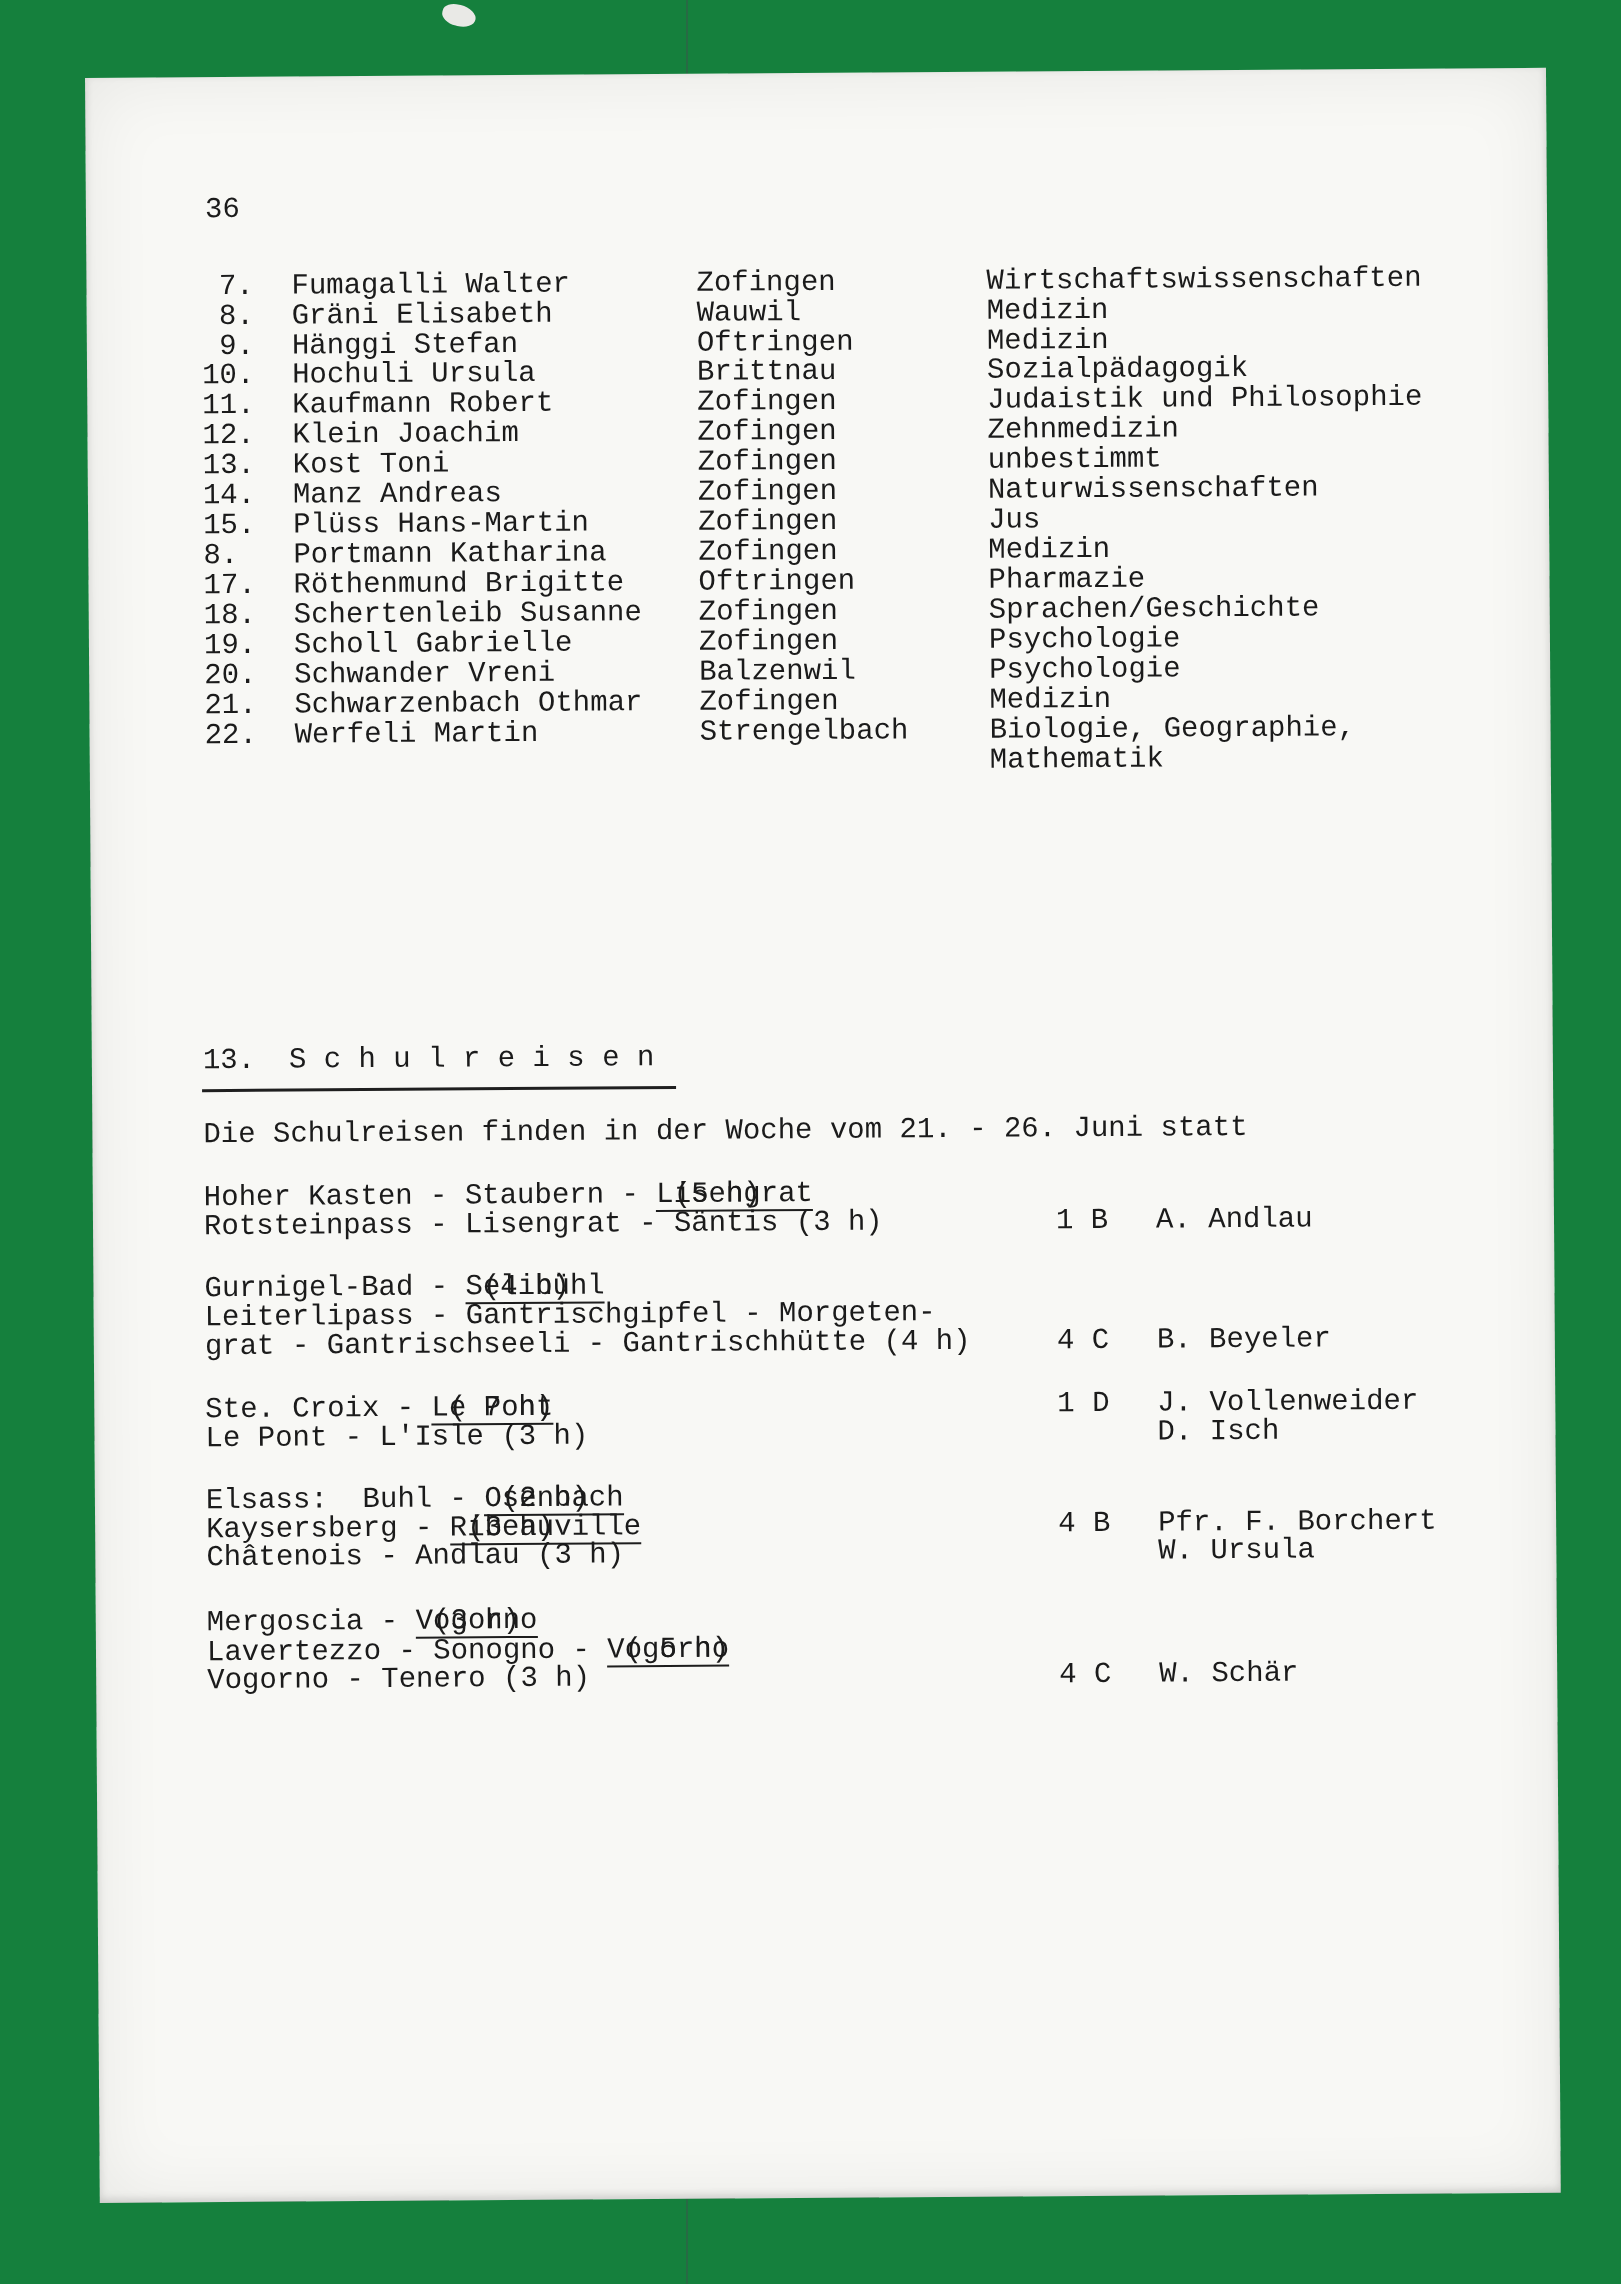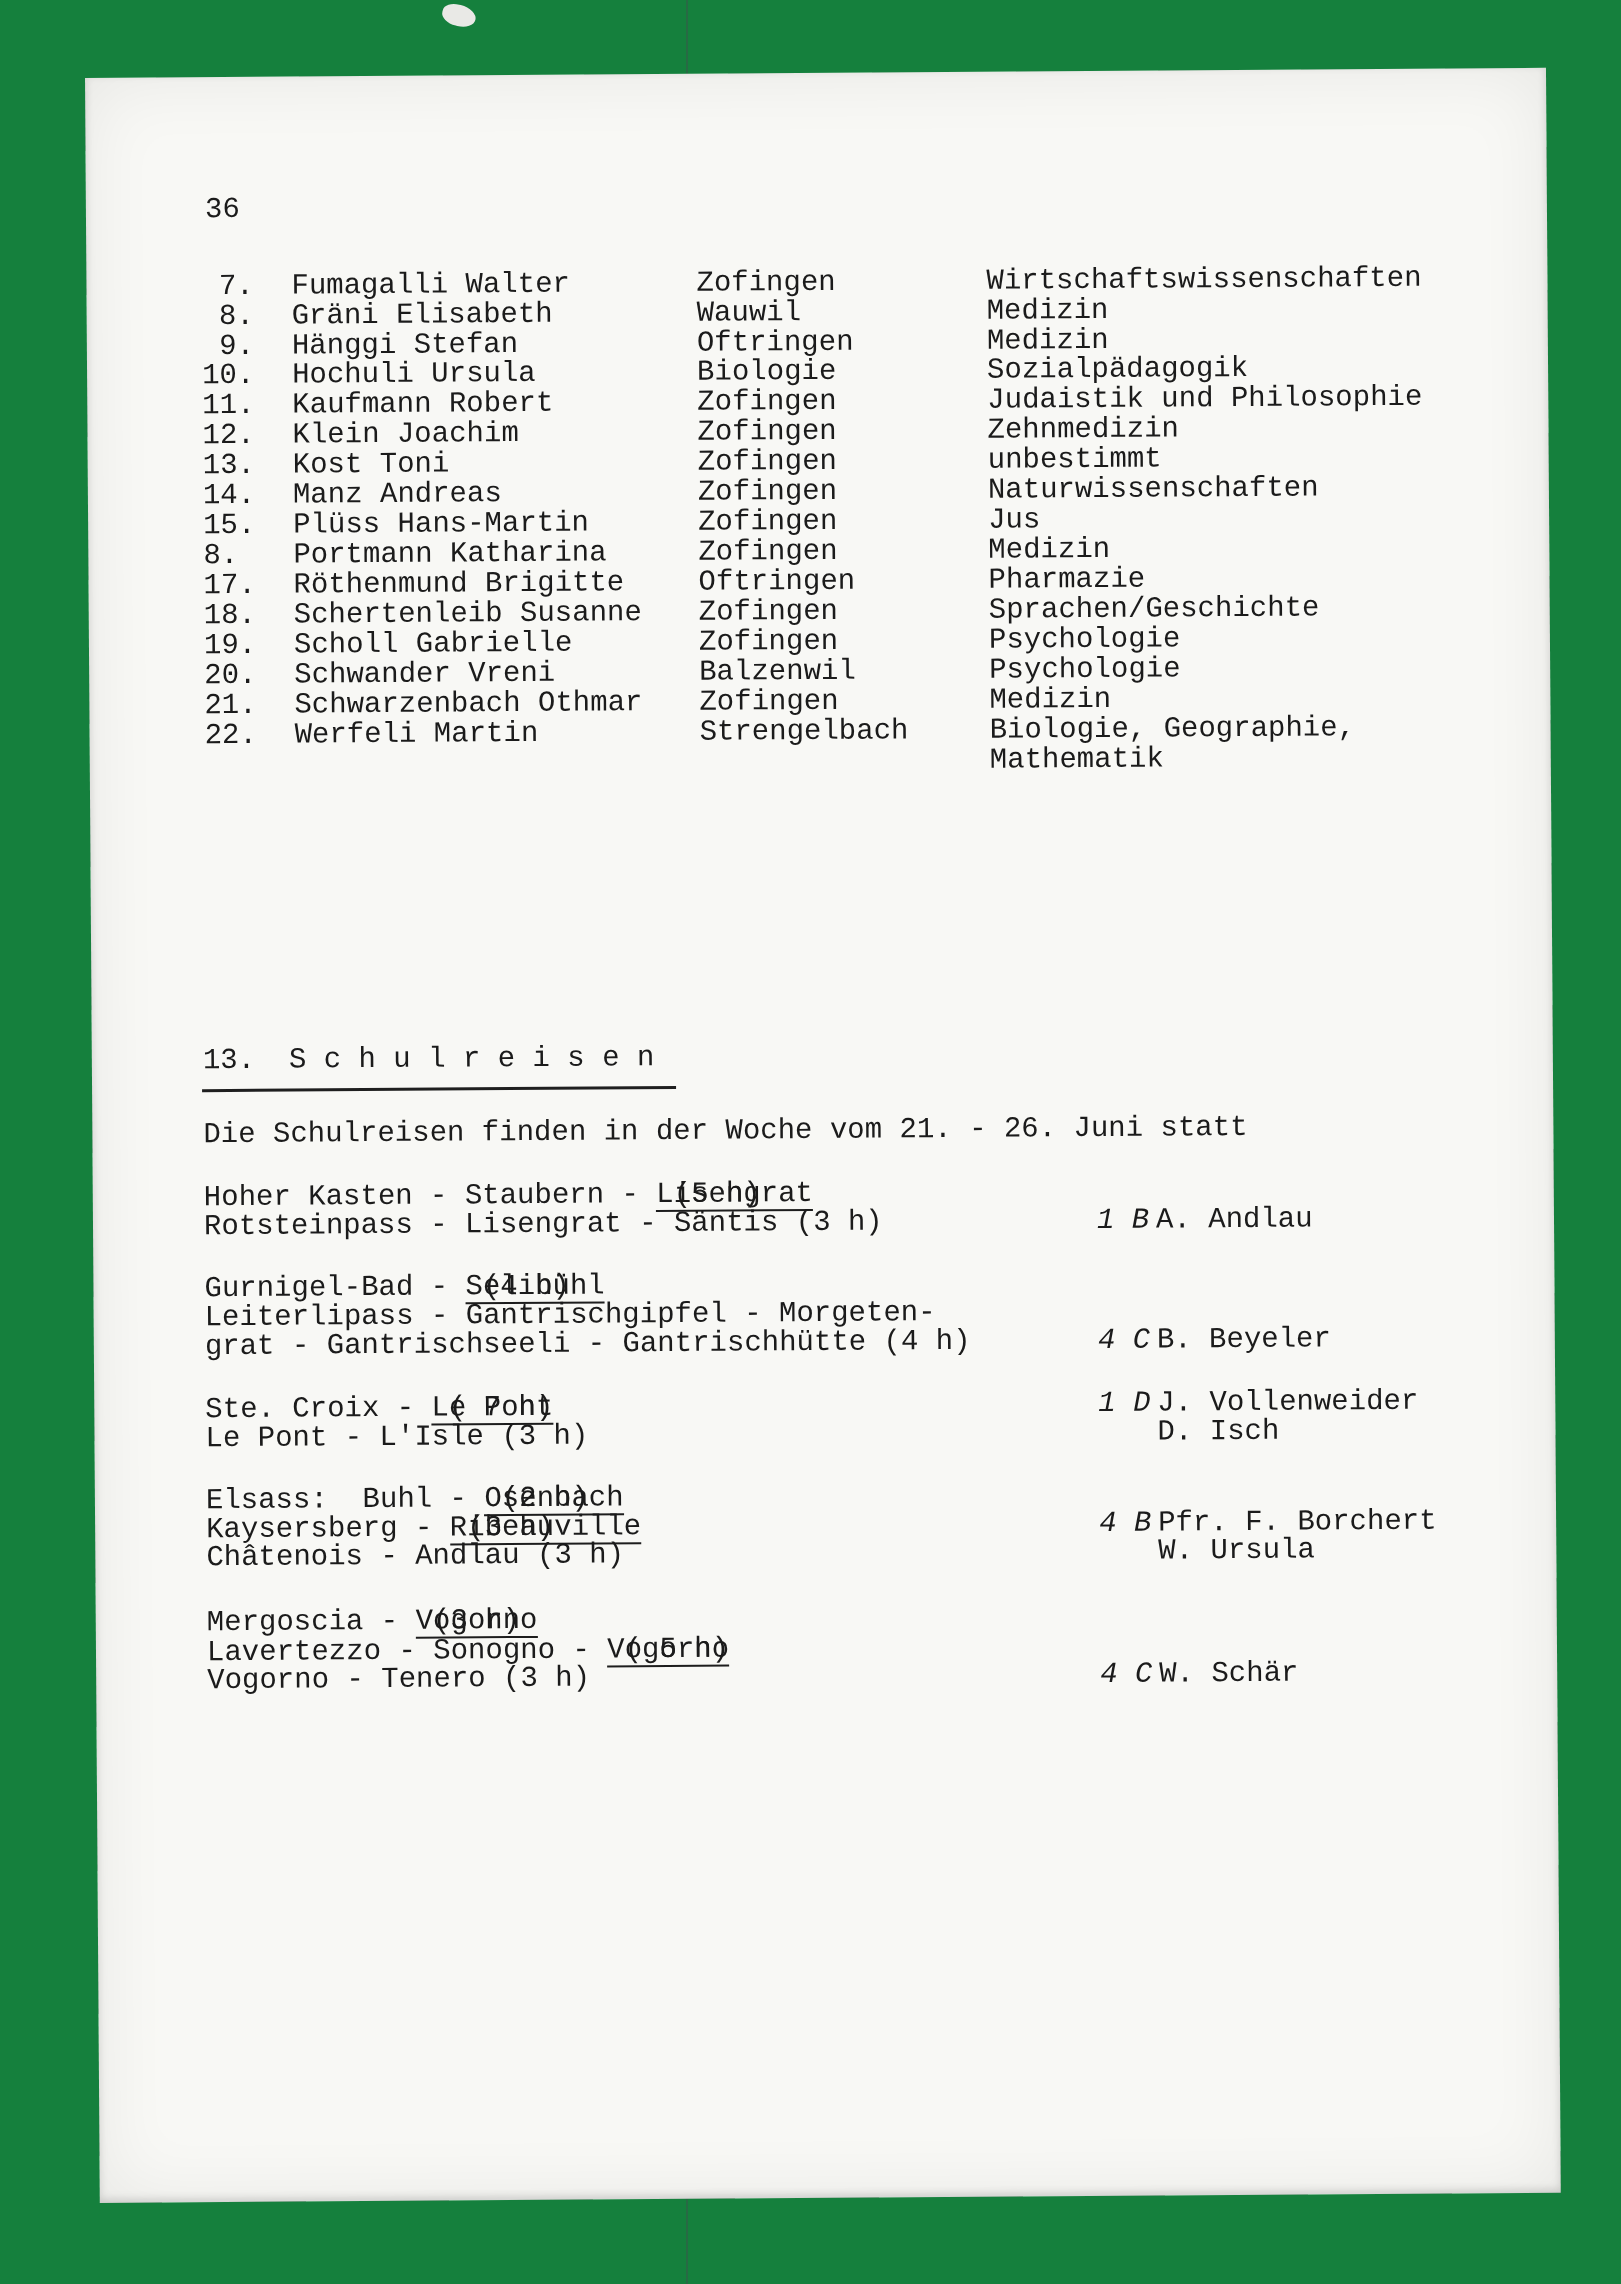--- a/index.html
+++ b/index.html
@@ -31,21 +31,21 @@
   .line{position:absolute;height:29px;line-height:29px;white-space:pre;}
   .s-row{position:absolute;left:0;top:0;width:100%;height:30px;line-height:30px;}
   .s-row span{position:absolute;white-space:pre;}
   .c-no{left:115px;}
   .c-name{left:205px;}
   .c-place{left:610px;}
   .c-field{left:900px;white-space:pre !important;line-height:30px;}
   .t-row{position:absolute;left:0;width:100%;height:29px;line-height:29px;}
   .t-row span{position:absolute;white-space:pre;}
   .t-route{left:111px;}
-  .t-class{left:1004px;font-style:italic;}
+  .t-class{left:963px;}
   .t-teacher{left:1063px;}
   .u{border-bottom:2.4px solid #1d1d1d;padding-bottom:0.8px;}
   .heading-underline{
     position:absolute;left:110px;top:1012px;width:474px;height:3.2px;
     background:#1f1f1f;
   }
   .pageno{left:119px;top:118px;}
   .heading{left:111px;top:969px;}
   .heading .title-text{position:absolute;left:86px;top:0;}
   .intro{left:111px;top:1043px;}
@@ -76,21 +76,21 @@
         </div>
         <div class="s-row" style="top: 255px;">
           <span class="c-no"> 9.</span>
           <span class="c-name">Hänggi Stefan</span>
           <span class="c-place">Oftringen</span>
           <span class="c-field">Medizin</span>
         </div>
         <div class="s-row" style="top: 284px;">
           <span class="c-no">10.</span>
           <span class="c-name">Hochuli Ursula</span>
-          <span class="c-place">Biologie</span>
+          <span class="c-place">Brittnau</span>
           <span class="c-field">Sozialpädagogik</span>
         </div>
         <div class="s-row" style="top: 314px;">
           <span class="c-no">11.</span>
           <span class="c-name">Kaufmann Robert</span>
           <span class="c-place">Zofingen</span>
           <span class="c-field">Judaistik und Philosophie</span>
         </div>
         <div class="s-row" style="top: 344px;">
           <span class="c-no">12.</span>

